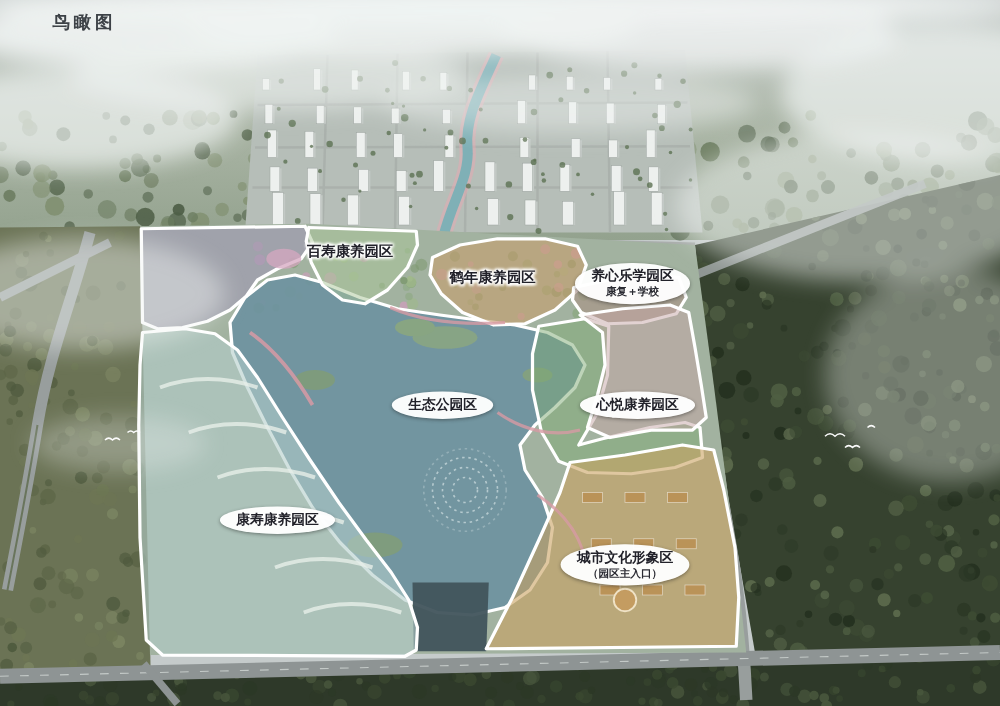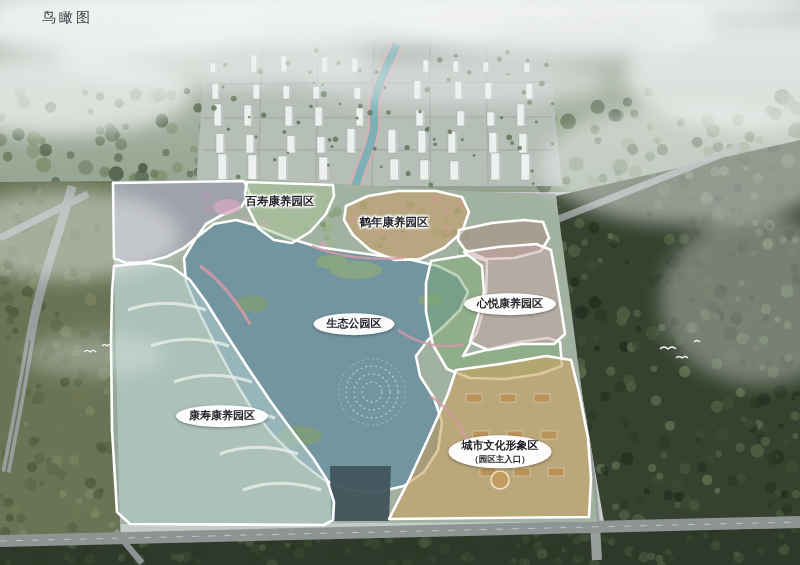--- a/index.html
+++ b/index.html
@@ -1,19 +1,19 @@
 <!DOCTYPE html>
 <html><head>
 <meta charset="utf-8">
 <style>
   html,body{margin:0;padding:0;background:#222;}
   #stage{position:relative;width:800px;height:565px;overflow:hidden;background:#c5cbcb;
          font-family:"DejaVu Sans","Liberation Sans",sans-serif;}
   #scene{position:absolute;left:0;top:0;width:800px;height:565px;display:block;}
-  .map-title{position:absolute;left:42px;top:9px;font-size:14px;font-weight:400;
+  .map-title{position:absolute;left:42px;top:9px;font-size:14px;font-weight:700;
              color:#3d4247;letter-spacing:3px;z-index:6;}
   .zlabel{position:absolute;transform:translate(-50%,-50%);text-align:center;white-space:nowrap;
           z-index:5;line-height:1.25;}
   .zlabel .l1{font-weight:700;font-size:11.5px;color:#22222a;}
   .zlabel .l2{font-weight:700;font-size:9px;color:#2a2a32;margin-top:1px;}
   .zlabel .l2:empty{display:none;}
   .halo .l1,.halo .l2{text-shadow:0 0 3px #fff,0 0 3px #fff,0 0 4px #fff,
       1px 1px 2px #fff,-1px -1px 2px #fff,1px -1px 2px #fff,-1px 1px 2px #fff;}
   .bubble{background:rgba(255,255,255,.96);border-radius:50%;padding:4px 13px;
           box-shadow:0 1px 3px rgba(30,30,30,.45);}
@@ -1115,21 +1115,25 @@
 <div class="map-title">鸟瞰图</div>
 
 <div class="zlabel halo" style="left:280px;top:201px">
   <div class="l1">百寿康养园区</div>
 
 </div>
 <div class="zlabel halo" style="left:394px;top:222px">
   <div class="l1">鹤年康养园区</div>
 
 </div>
-<div class="zlabel bubble" style="left:510px;top:304px">
+<div class="zlabel bubble" style="left:506px;top:227px">
+  <div class="l1">养心乐学园区</div>
+  <div class="l2">康复＋学校</div>
+</div>
+<div class="zlabel bubble" style="left:510px;top:324px">
   <div class="l1">心悦康养园区</div>
 
 </div>
 <div class="zlabel bubble" style="left:354px;top:324px">
   <div class="l1">生态公园区</div>
 
 </div>
 <div class="zlabel bubble" style="left:500px;top:452px">
   <div class="l1">城市文化形象区</div>
   <div class="l2">（园区主入口）</div>

